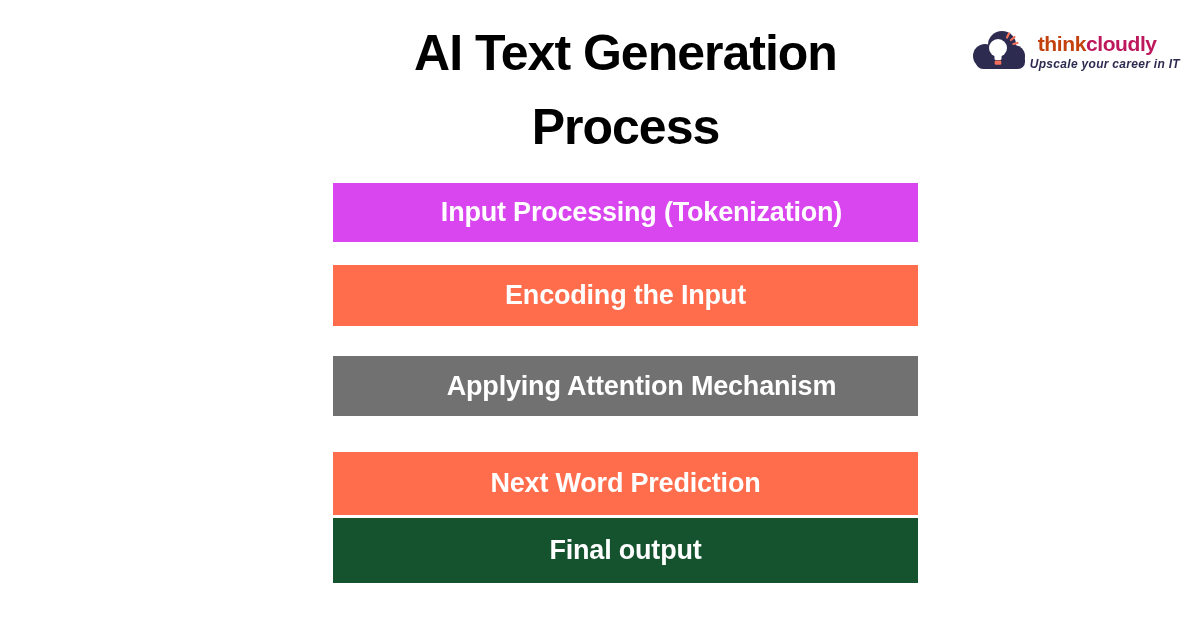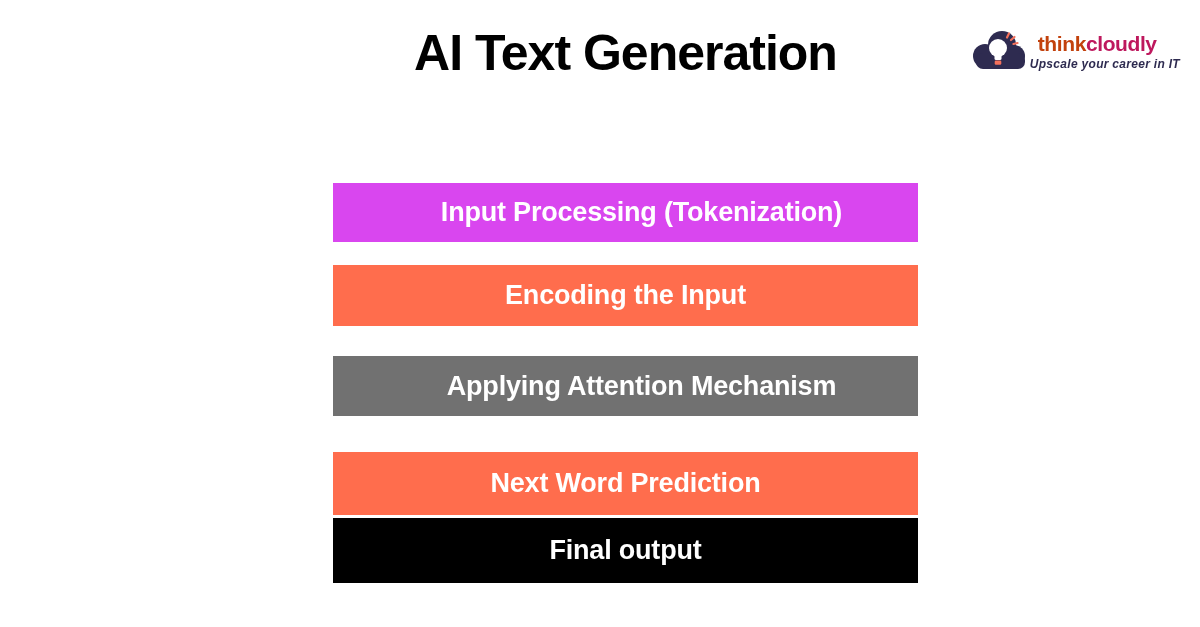--- a/index.html
+++ b/index.html
@@ -86,20 +86,21 @@
   .steps .step:nth-child(1) .step-label,
   .steps .step:nth-child(3) .step-label { transform: translateX(16px); }
 </style>
 </head>
 <body>
 
 <div class="canvas">
 
   <div class="title">
     <div>AI Text Generation</div>
+    <div>Process</div>
   </div>
 
   <div class="logo">
     <span class="logo-icon">
       <svg viewBox="0 0 54 46" xmlns="http://www.w3.org/2000/svg" aria-hidden="true">
         <g fill="#2e2b50">
           <circle cx="13" cy="29" r="12"></circle>
           <circle cx="30" cy="18" r="14"></circle>
           <circle cx="42" cy="29" r="11"></circle>
           <rect x="4" y="26" width="49" height="16" rx="7"></rect>
@@ -130,18 +131,18 @@
     </div>
     <div class="step" style="background-color: rgb(255, 109, 77);">
       <span class="step-label">Encoding the Input</span>
     </div>
     <div class="step" style="background-color: rgb(113, 113, 113);">
       <span class="step-label">Applying Attention Mechanism</span>
     </div>
     <div class="step" style="background-color: rgb(255, 109, 77);">
       <span class="step-label">Next Word Prediction</span>
     </div>
-    <div class="step" style="background-color: #000000;">
+    <div class="step" style="background-color: #14532d;">
       <span class="step-label">Final output</span>
     </div>
   </div>
 
 </div>
 
 </body></html>

